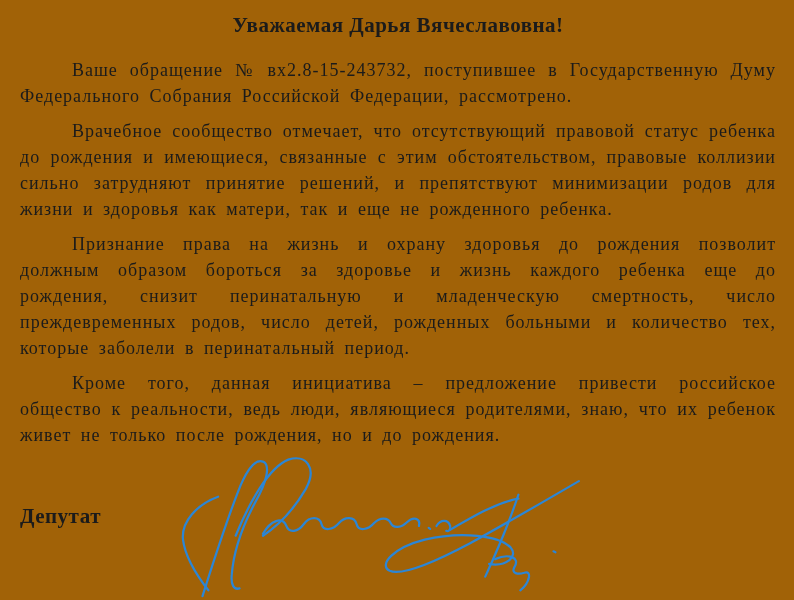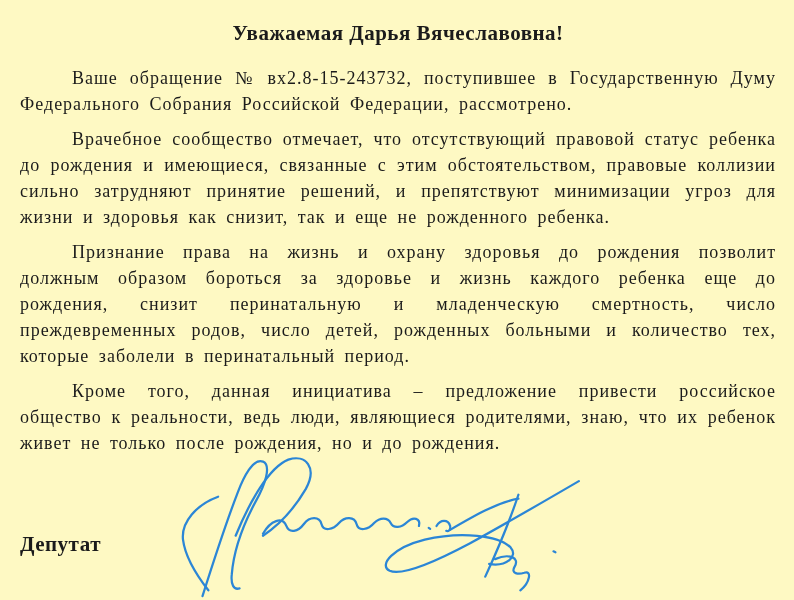--- a/index.html
+++ b/index.html
@@ -12,22 +12,22 @@
     height: 600px;
     overflow: hidden;
     font-family: "Liberation Serif", "DejaVu Serif", serif;
     color: #1b1b1b;
   }
   .page {
     position: relative;
     width: 794px;
     height: 600px;
     box-sizing: border-box;
-    padding: 18px 18px 0 20px;
-    background: #fef9c3;
+    padding: 10px 18px 0 20px;
+    background: #a16207;
   }
   .salutation {
     margin: 2px 0 18px 0;
     text-align: center;
     font-size: 21px;
     font-weight: bold;
     letter-spacing: 0.5px;
     line-height: 27px;
   }
   .par {
@@ -42,40 +42,40 @@
   .signature-svg {
     position: absolute;
     left: 168px;
     top: 446px;
     width: 420px;
     height: 156px;
     pointer-events: none;
   }
   .sig-label {
     position: absolute;
-    top: 532px;
+    top: 504px;
     font-size: 21px;
     font-weight: bold;
     letter-spacing: 0.5px;
     white-space: nowrap;
     font-family: Liberation Serif, serif;
   }
   .sig-label.left  { left: 20px; }
   .sig-label.right { right: 16px; }
 </style>
 </head>
 <body>
 
 <div class="page">
 
   <h1 class="salutation">Уважаемая Дарья Вячеславовна!</h1>
 
   <p class="par">Ваше обращение № вх2.8-15-243732, поступившее в Государственную Думу Федерального Собрания Российской Федерации, рассмотрено.</p>
 
-  <p class="par">Врачебное сообщество отмечает, что отсутствующий правовой статус ребенка до рождения и имеющиеся, связанные с этим обстоятельством, правовые коллизии сильно затрудняют принятие решений, и препятствуют минимизации угроз для жизни и здоровья как снизит, так и еще не рожденного ребенка.</p>
+  <p class="par">Врачебное сообщество отмечает, что отсутствующий правовой статус ребенка до рождения и имеющиеся, связанные с этим обстоятельством, правовые коллизии сильно затрудняют принятие решений, и препятствуют минимизации родов для жизни и здоровья как матери, так и еще не рожденного ребенка.</p>
 
   <p class="par">Признание права на жизнь и охрану здоровья до рождения позволит должным образом бороться за здоровье и жизнь каждого ребенка еще до рождения, снизит перинатальную и младенческую смертность, число преждевременных родов, число детей, рожденных больными и количество тех, которые заболели в перинатальный период.</p>
 
   <p class="par">Кроме того, данная инициатива – предложение привести российское общество к реальности, ведь люди, являющиеся родителями, знаю, что их ребенок живет не только после рождения, но и до рождения.</p>
 
   <svg class="signature-svg" viewBox="0 0 420 160" xmlns="http://www.w3.org/2000/svg" aria-hidden="true">
     <g fill="none" stroke-width="2.3" stroke-linecap="round" stroke-linejoin="round" stroke="#2b86d6">
       <path d="M 46,52 C 24,60 8,78 10,96 C 12,112 22,130 36,148"></path>
       <path d="M 30,154 C 42,116 56,74 66,48 C 72,32 82,12 92,16 C 101,20 94,40 85,56 C 72,80 62,106 60,132 C 59,142 62,148 68,146"></path>
       <path d="M 64,92 C 78,58 98,22 118,14 C 136,8 148,22 136,44 C 122,68 104,84 92,92"></path>

